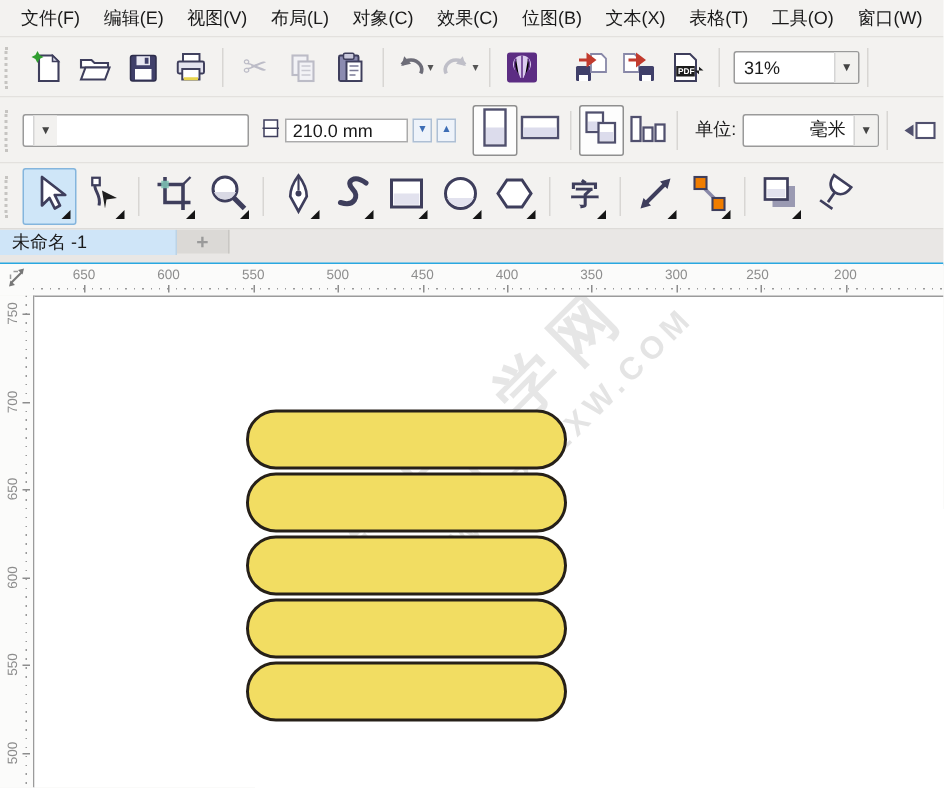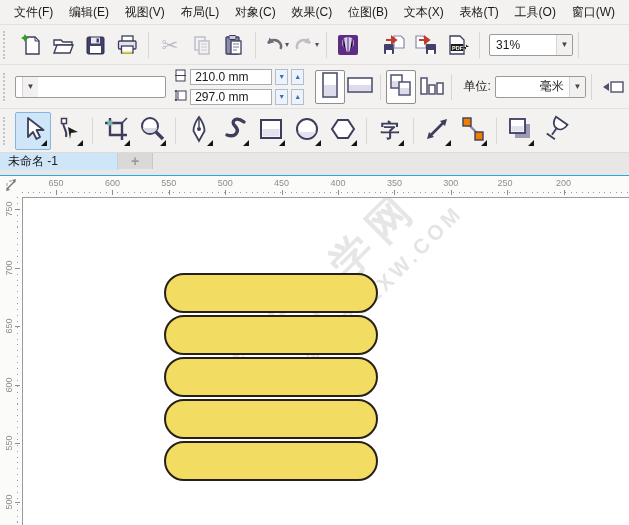--- a/index.html
+++ b/index.html
@@ -256,33 +256,20 @@
   <span class="dims">
     <span class="dimrow">
       <span>
         <svg width="13" height="13" viewBox="0 0 13 13">
             <rect x="2" y="1" width="9" height="11" fill="#fff" stroke="#3e3e5c"></rect>
             <path d="M1 6.5h11" stroke="#3e3e5c"></path>
           </svg>
       </span>
       <span class="dimfield">
         <span>210.0 mm</span>
-      </span>
-      <span class="spin">▼</span>
-      <span class="spin">▲</span>
-    </span>
-    <span class="dimrow">
-      <span>
-        <svg width="13" height="13" viewBox="0 0 13 13">
-            <path d="M2 1v11M1 3l1-2 1 2M1 10l1 2 1-2" stroke="#3e3e5c" fill="none"></path>
-            <rect x="4" y="2" width="8" height="9" fill="#fff" stroke="#3e3e5c"></rect>
-          </svg>
-      </span>
-      <span class="dimfield">
-        <span>297.0 mm</span>
       </span>
       <span class="spin">▼</span>
       <span class="spin">▲</span>
     </span>
   </span>
 
   <span style="width:12px;"></span>
 
   <span class="pbtn selected">
     <span>

